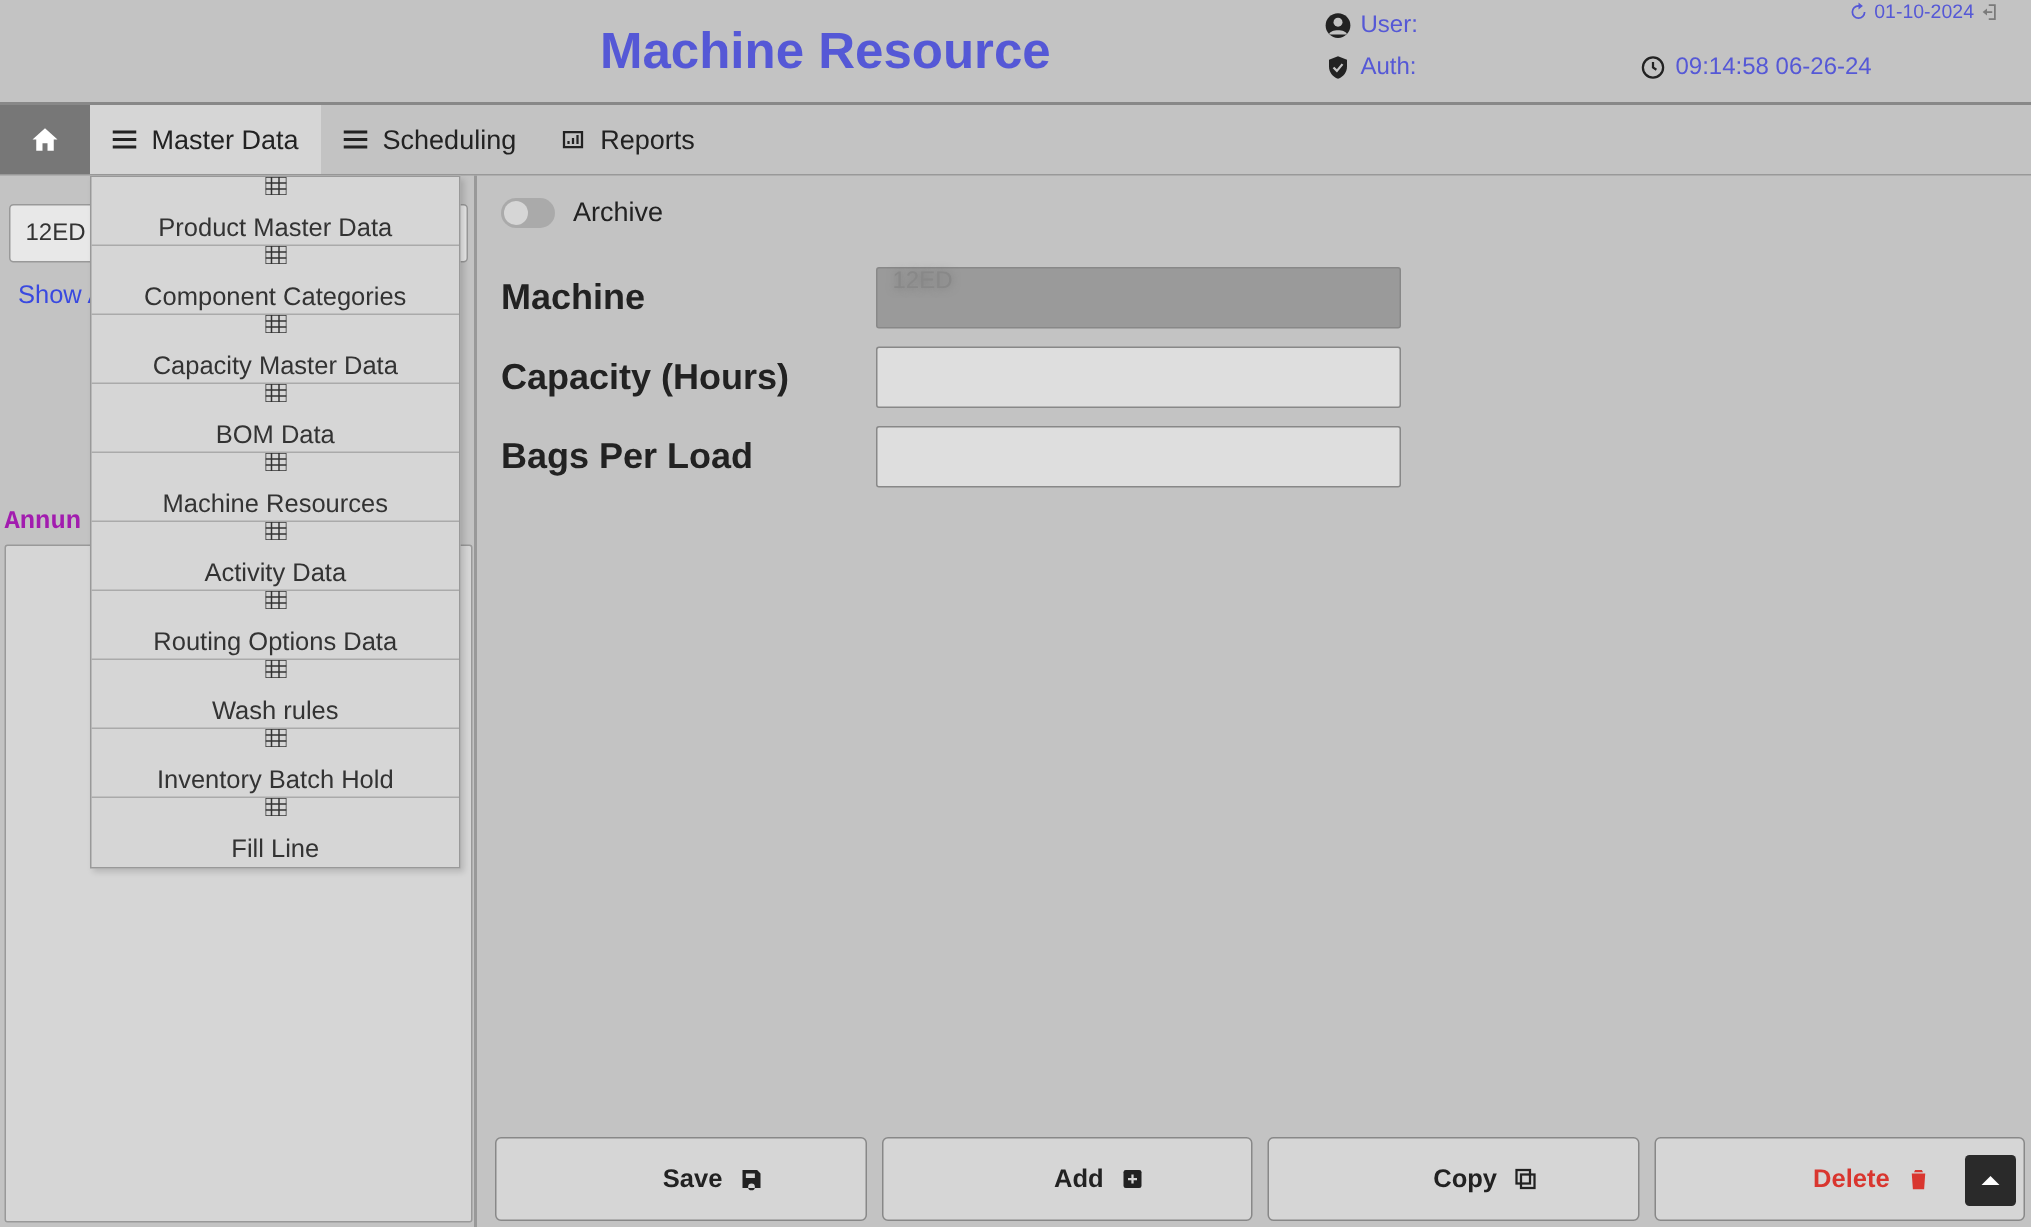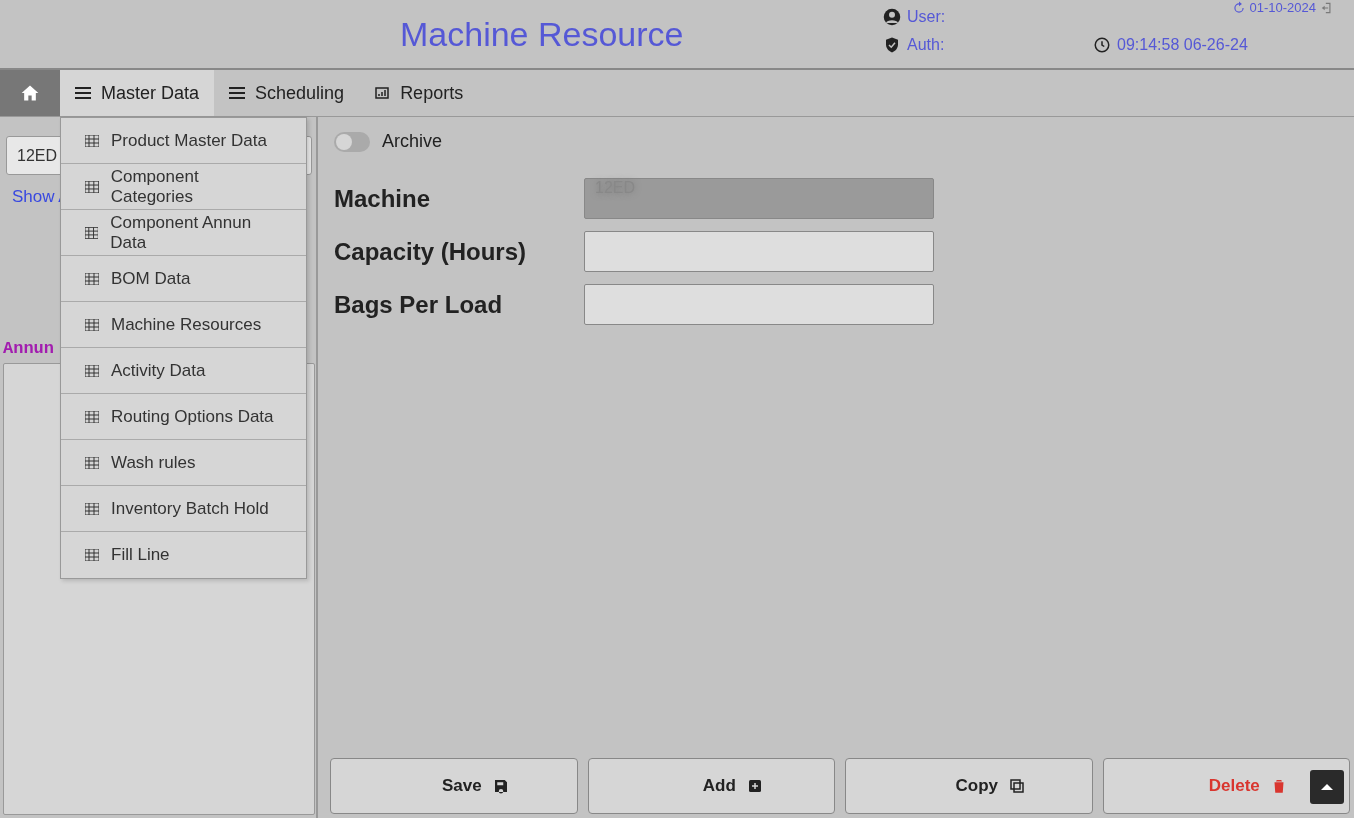--- a/index.html
+++ b/index.html
@@ -16,21 +16,21 @@
 .header {
   height: 70px;
   border-bottom: 2px solid #888;
   position: relative;
 }
 .header-title {
   position: absolute;
   left: 400px;
   top: 15px;
   font-size: 34px;
-  font-weight: 400;
+  font-weight: 700;
   color: #5558d6;
 }
 .header-user {
   position: absolute;
   left: 883px;
   top: 8px;
   display: flex;
   align-items: center;
   gap: 6px;
   color: #5558d6;
@@ -112,20 +112,21 @@
 .dropdown-item {
   height: 46px;
   border-bottom: 1px solid #aaa;
   display: flex;
   align-items: center;
   padding: 0 24px;
   gap: 12px;
   font-size: 17px;
   color: #333;
   cursor: pointer;
+  flex-direction: column;
 }
 .dropdown-item:last-child { border-bottom:none; }
 .dropdown-icon { width:14px; height:12px; fill:#333; }
 
 
 .left-panel {
   position: absolute;
   top: 117px;
   left: 0;
   width: 318px;
@@ -383,21 +384,21 @@
     <span>Component Categories</span>
   </div>
   <div class="dropdown-item">
     <svg class="dropdown-icon" viewBox="0 0 14 12">
         <rect width="14" height="12" fill="none" stroke="#333"></rect>
         <line x1="0" y1="4" x2="14" y2="4" stroke="#333"></line>
         <line x1="0" y1="8" x2="14" y2="8" stroke="#333"></line>
         <line x1="4" y1="0" x2="4" y2="12" stroke="#333"></line>
         <line x1="9" y1="0" x2="9" y2="12" stroke="#333"></line>
       </svg>
-    <span>Component Annun Data</span>
+    <span>Capacity Master Data</span>
   </div>
   <div class="dropdown-item">
     <svg class="dropdown-icon" viewBox="0 0 14 12">
         <rect width="14" height="12" fill="none" stroke="#333"></rect>
         <line x1="0" y1="4" x2="14" y2="4" stroke="#333"></line>
         <line x1="0" y1="8" x2="14" y2="8" stroke="#333"></line>
         <line x1="4" y1="0" x2="4" y2="12" stroke="#333"></line>
         <line x1="9" y1="0" x2="9" y2="12" stroke="#333"></line>
       </svg>
     <span>BOM Data</span>

